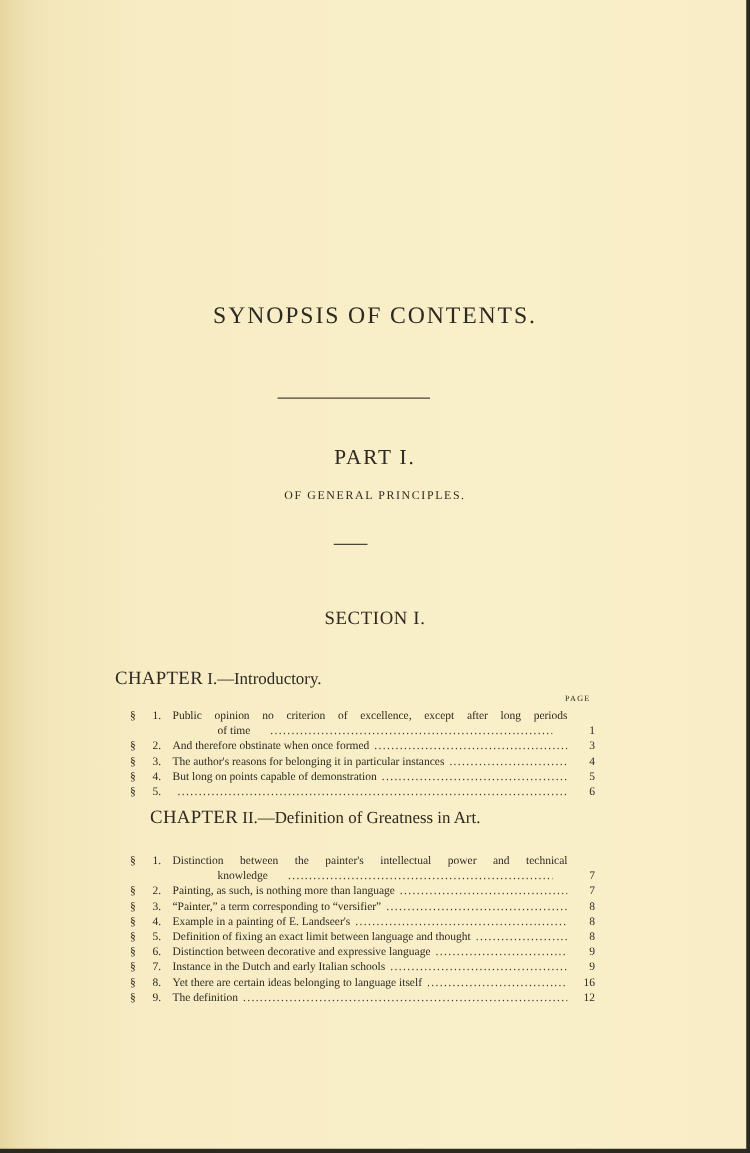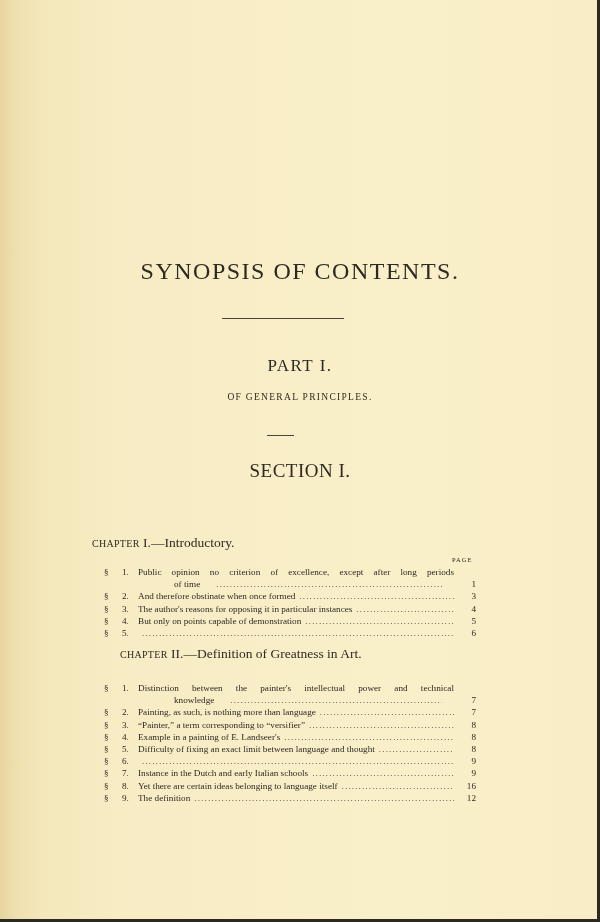--- a/index.html
+++ b/index.html
@@ -21,22 +21,22 @@
       color: #2e2a22;
       overflow: hidden;
     }
     .center-block {
       position: absolute;
       left: 0;
       width: 600px;
       text-align: center;
     }
     .title {
-      top: 258px;
-      font-size: 24px;
+      top: 242px;
+      font-size: 19px;
       letter-spacing: 1.5px;
     }
     .rule1 {
       position: absolute;
       top: 318px;
       left: 222px;
       width: 122px;
       height: 1px;
       background: #4a443a;
     }
@@ -52,37 +52,37 @@
     }
     .rule2 {
       position: absolute;
       top: 435px;
       left: 267px;
       width: 27px;
       height: 1px;
       background: #4a443a;
     }
     .section {
-      top: 460px;
-      font-size: 19px;
+      top: 487px;
+      font-size: 15px;
       letter-spacing: 0.5px;
     }
     .section-sub {
       top: 504px;
       font-size: 8.5px;
       letter-spacing: 1.1px;
     }
     .chapter {
       position: absolute;
       left: 92px;
       font-size: 13.5px;
       white-space: nowrap;
     }
     .chapter .sc {
-      font-size: 10px;
+      font-size: 15px;
       letter-spacing: 0.3px;
     }
     .page-label {
       position: absolute;
       top: 556px;
       left: 452px;
       font-size: 6.5px;
       letter-spacing: 1px;
     }
     .entries {
@@ -171,28 +171,28 @@
     <div class="entry">
       <span class="sect">§</span>
       <span class="num">2.</span>
       <span class="text">And therefore obstinate when once formed</span>
       <span class="dots"></span>
       <span class="pg">3</span>
     </div>
     <div class="entry">
       <span class="sect">§</span>
       <span class="num">3.</span>
-      <span class="text">The author's reasons for opposing it in particular instances</span>
+      <span class="text">The author's reasons for belonging it in particular instances</span>
       <span class="dots"></span>
       <span class="pg">4</span>
     </div>
     <div class="entry">
       <span class="sect">§</span>
       <span class="num">4.</span>
-      <span class="text">But only on points capable of demonstration</span>
+      <span class="text">But long on points capable of demonstration</span>
       <span class="dots"></span>
       <span class="pg">5</span>
     </div>
     <div class="entry">
       <span class="sect">§</span>
       <span class="num">5.</span>
       <span class="dots"></span>
       <span class="pg">6</span>
     </div>
   </div>
@@ -230,27 +230,28 @@
     <div class="entry">
       <span class="sect">§</span>
       <span class="num">4.</span>
       <span class="text">Example in a painting of E. Landseer's</span>
       <span class="dots"></span>
       <span class="pg">8</span>
     </div>
     <div class="entry">
       <span class="sect">§</span>
       <span class="num">5.</span>
-      <span class="text">Difficulty of fixing an exact limit between language and thought</span>
+      <span class="text">Definition of fixing an exact limit between language and thought</span>
       <span class="dots"></span>
       <span class="pg">8</span>
     </div>
     <div class="entry">
       <span class="sect">§</span>
       <span class="num">6.</span>
+      <span class="text">Distinction between decorative and expressive language</span>
       <span class="dots"></span>
       <span class="pg">9</span>
     </div>
     <div class="entry">
       <span class="sect">§</span>
       <span class="num">7.</span>
       <span class="text">Instance in the Dutch and early Italian schools</span>
       <span class="dots"></span>
       <span class="pg">9</span>
     </div>

